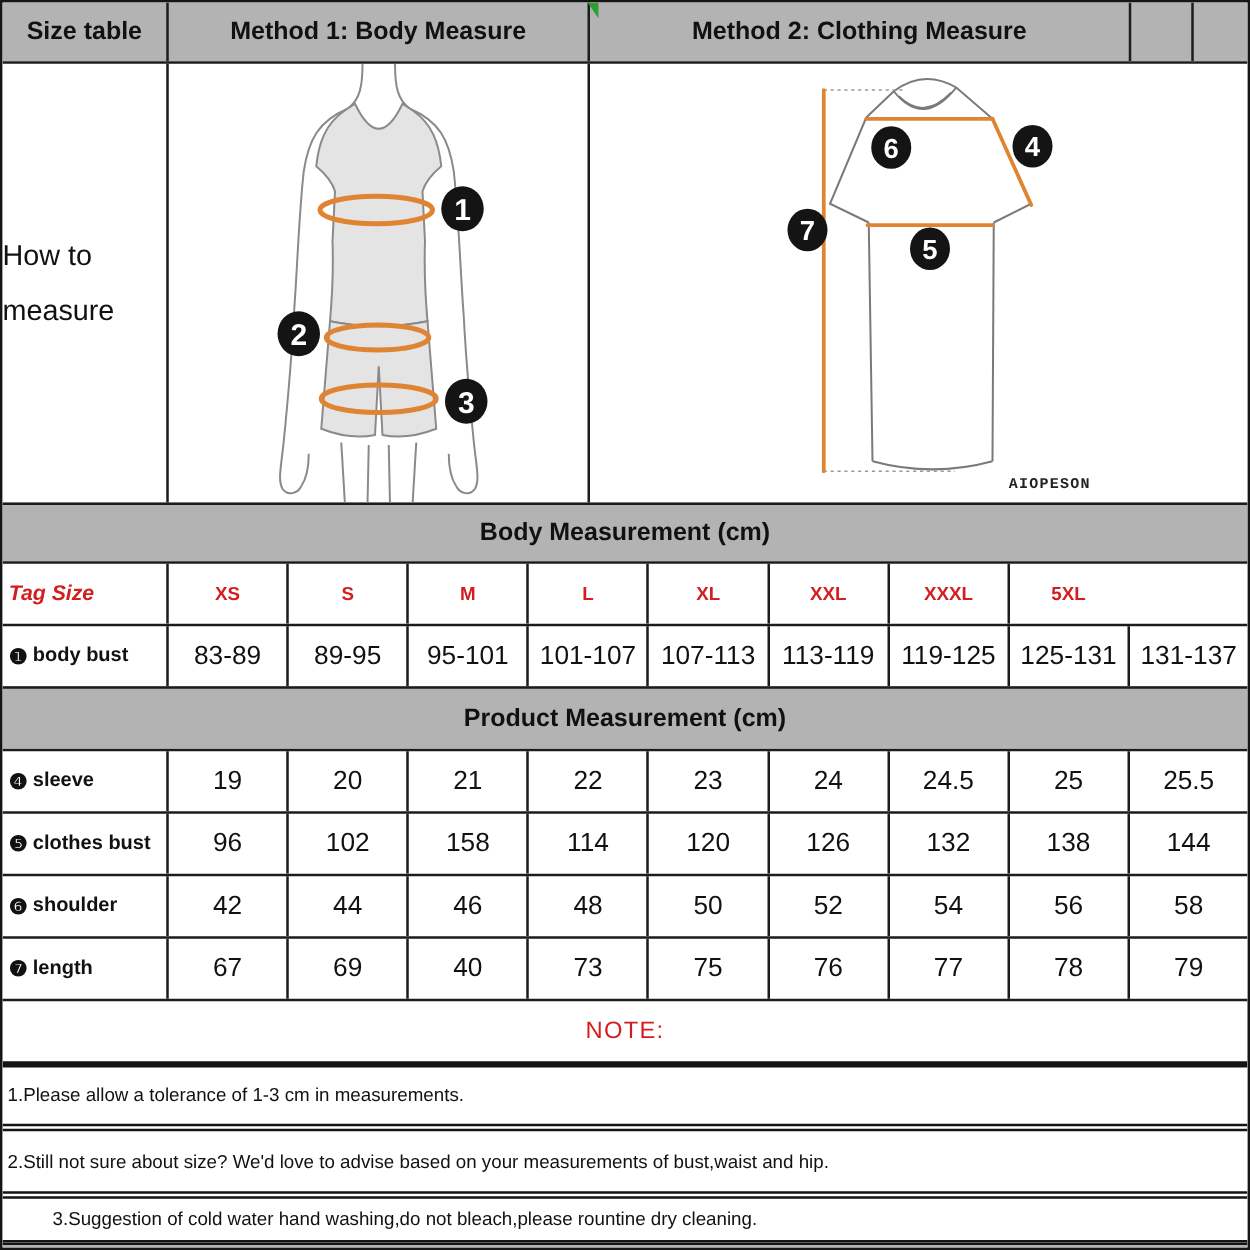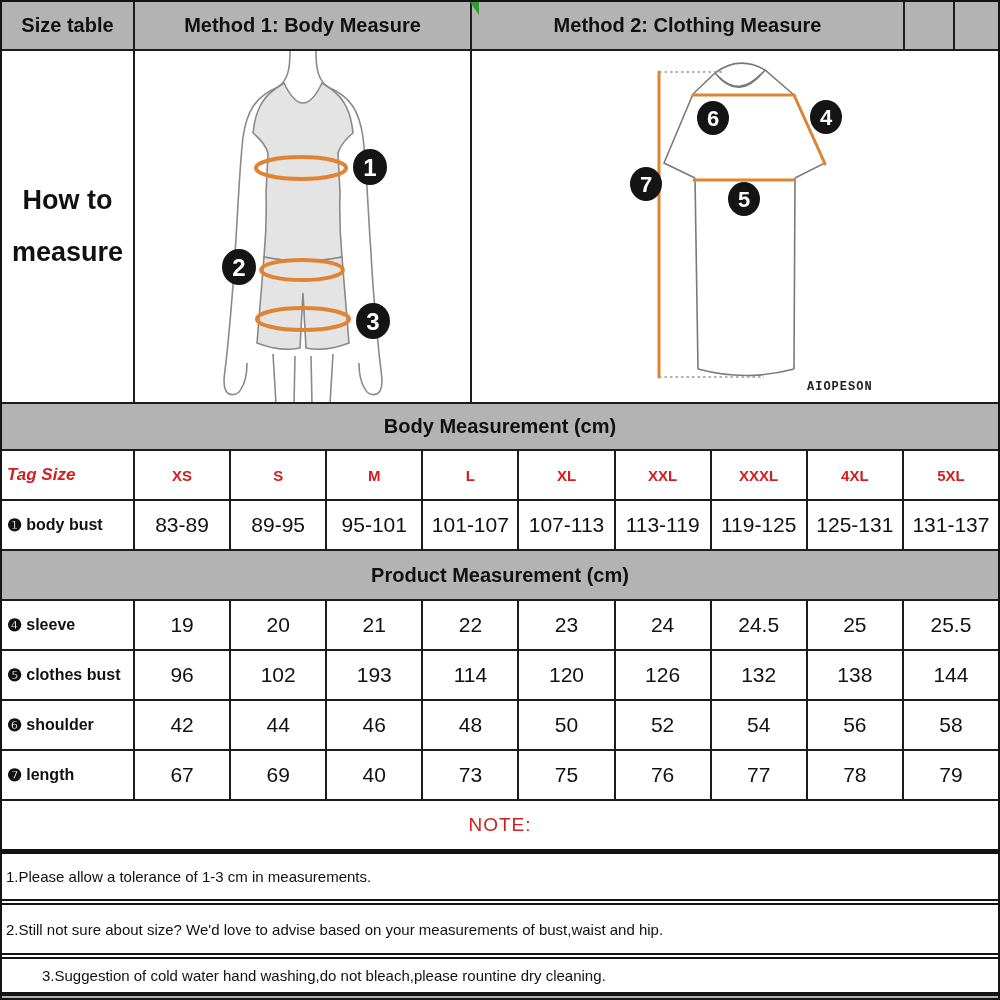--- a/index.html
+++ b/index.html
@@ -24,22 +24,22 @@
     background:#2e9e2e; clip-path:polygon(0 0,100% 0,100% 100%);
   }
   .diagram-row {
     height:353px; flex:none; display:grid;
     grid-template-columns:131px 337px 530px;
     border-top:2px solid #1c1c1c; background:#fff;
   }
   .diagram-cell { border-left:2px solid #1c1c1c; position:relative; overflow:hidden; }
   .diagram-cell:first-child { border-left:none; }
   .howto {
-    display:flex; flex-direction:column; align-items:center; justify-content:center;
-    font-weight:bold; font-size:27px; line-height:1.9;
+    display:flex; flex-direction:column; justify-content:center;
+    font-weight:normal; font-size:23px; line-height:1.9;
   }
   .sec-hdr {
     flex:none; display:flex; align-items:center; justify-content:center;
     background:#b3b3b3; border-top:2px solid #1c1c1c;
     font-weight:bold; font-size:20px;
   }
   .sec-hdr.h47 { height:47px; }
   .sec-hdr.h50 { height:50px; }
   .m-row {
     height:50px; flex:none; display:grid;
@@ -177,21 +177,20 @@
 
   <div class="m-row">
     <div class="m-cell red tag-first">Tag Size</div>
     <div class="m-cell red tag-size">XS</div>
     <div class="m-cell red tag-size">S</div>
     <div class="m-cell red tag-size">M</div>
     <div class="m-cell red tag-size">L</div>
     <div class="m-cell red tag-size">XL</div>
     <div class="m-cell red tag-size">XXL</div>
     <div class="m-cell red tag-size">XXXL</div>
-    <div class="m-cell red tag-size">4XL</div>
     <div class="m-cell red tag-size">5XL</div>
   </div>
 
   <div class="m-row">
     <div class="m-cell label-cell">
       <span class="num-icon">❶</span>
       <span>body bust</span>
     </div>
     <div class="m-cell">83-89</div>
     <div class="m-cell">89-95</div>
@@ -222,21 +221,21 @@
     <div class="m-cell">25.5</div>
   </div>
 
   <div class="m-row">
     <div class="m-cell label-cell">
       <span class="num-icon">❺</span>
       <span>clothes bust</span>
     </div>
     <div class="m-cell">96</div>
     <div class="m-cell">102</div>
-    <div class="m-cell">193</div>
+    <div class="m-cell">158</div>
     <div class="m-cell">114</div>
     <div class="m-cell">120</div>
     <div class="m-cell">126</div>
     <div class="m-cell">132</div>
     <div class="m-cell">138</div>
     <div class="m-cell">144</div>
   </div>
 
   <div class="m-row">
     <div class="m-cell label-cell">

